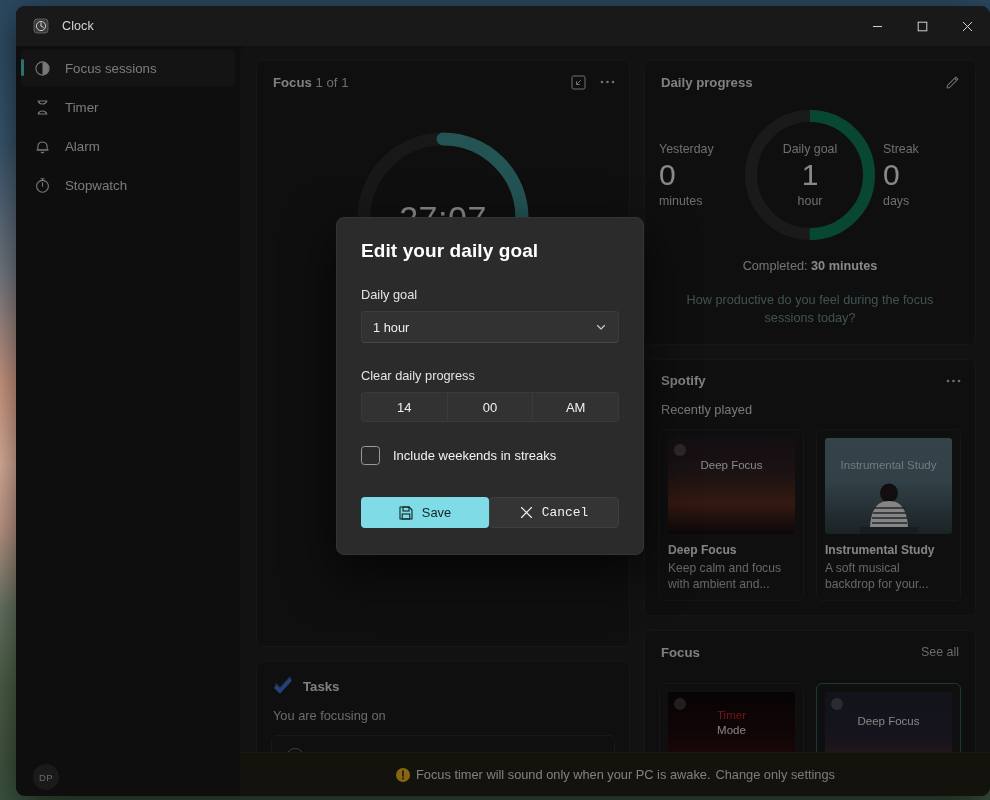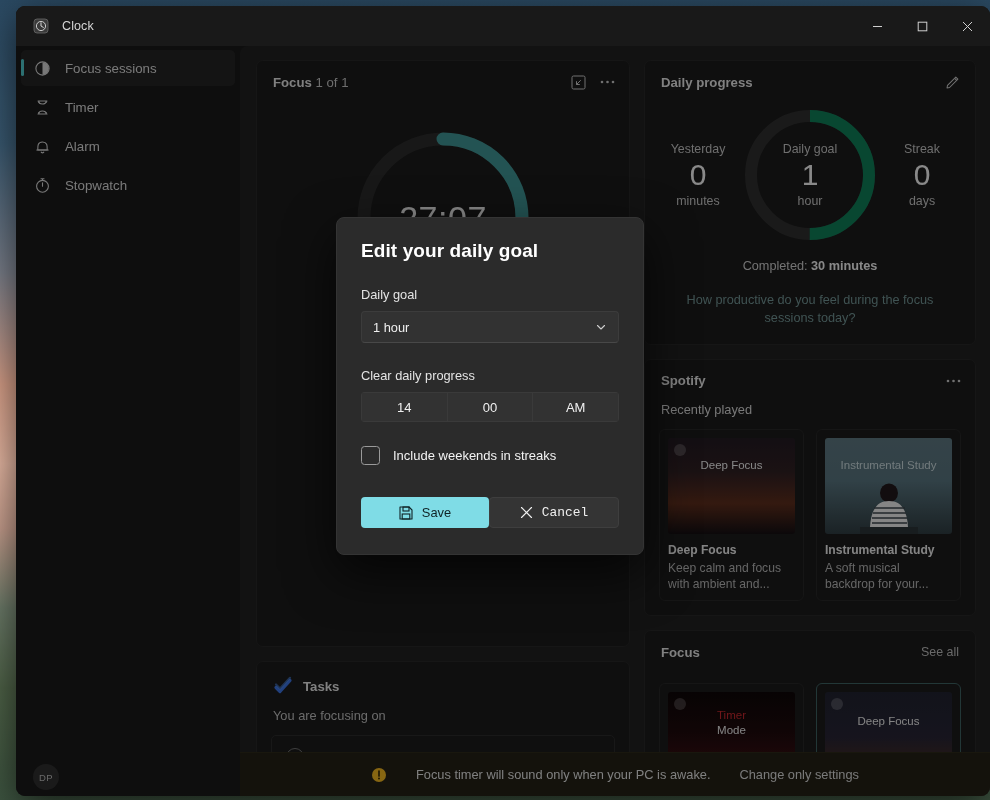--- a/index.html
+++ b/index.html
@@ -128,21 +128,21 @@
     margin: 12px 14px 16px 14px; height: 44px;
     border: 1px solid #2a2a2a; border-radius: 5px;
     display: flex; align-items: center; gap: 12px; padding: 0 14px;
     font-size: 12.8px; color: #c9c9c9;
   }
   .task-circle { width: 18px; height: 18px; border: 1px solid #6e6e6e; border-radius: 50%; flex: 0 0 18px; }
 
   
   .dp-body { padding: 2px 14px 16px 14px; }
   .dp-stats { display: flex; align-items: center; justify-content: space-between; }
-  .stat { width: 78px; text-align: center; }
+  .stat { width: 78px; }
   .stat-label { font-size: 12.4px; color: #bfbfbf; }
   .stat-num { font-size: 30px; color: #ededed; line-height: 1.25; font-weight: 400; }
   .stat-unit { font-size: 12.4px; color: #bfbfbf; }
   .goal-ring { position: relative; width: 140px; height: 140px; }
   .goal-inner {
     position: absolute; inset: 0; display: flex; flex-direction: column;
     align-items: center; justify-content: center;
   }
   .goal-label { font-size: 12.4px; color: #bfbfbf; }
   .goal-num { font-size: 30px; color: #ededed; line-height: 1.25; }
@@ -179,21 +179,21 @@
   .coding-white { color: #e2e2e2; display: block; }
   .deep2-label { color: #e2e2e2; margin-top: 22px !important; }
   .keyboard { position: absolute; bottom: 2px; left: 50%; transform: translateX(-50%); width: 78px; height: 38px; }
 
   
   .notibar {
     position: absolute; left: 224px; right: 0; bottom: 0; height: 44px;
     background: #232016;
     border-top: 1px solid #2c2819;
     display: flex; align-items: center; justify-content: center;
-    gap: 29px; z-index: 6;
+    gap: 5px; z-index: 6;
   }
   .noti-text { font-size: 12.8px; color: #dcdcdc; }
   .noti-link { font-size: 12.8px; color: #d2d2d2; }
   .warn-ico { width: 16px; height: 16px; }
 
   
   .overlay {
     position: absolute; inset: 0;
     background: rgba(0,0,0,.42);
     z-index: 20;

